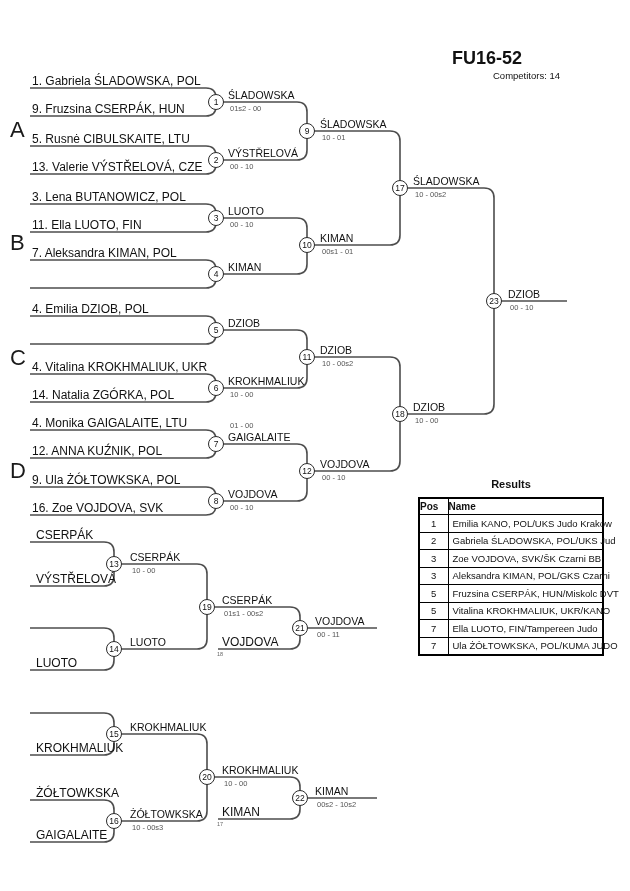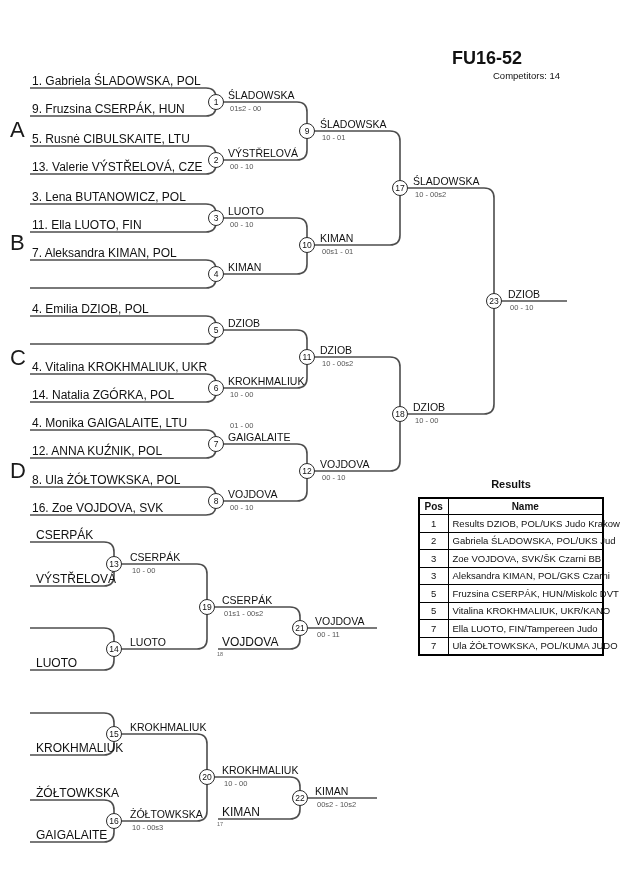--- a/index.html
+++ b/index.html
@@ -15,21 +15,21 @@
   .src{font-size:5.5px;color:#666;}
   .circ{position:absolute;width:16px;height:16px;box-sizing:border-box;border:1.3px solid #2b2b2b;
         border-radius:50%;background:#fff;font-size:8.5px;display:flex;align-items:center;
         justify-content:center;line-height:1;}
   svg.lines{position:absolute;left:0;top:0;}
   .res-title{font-weight:bold;font-size:11px;width:186px;text-align:center;}
   table.results{position:absolute;left:418px;top:497px;width:186px;border-collapse:collapse;
         table-layout:fixed;font-size:9.5px;border:2px solid #000;}
   table.results th,table.results td{border:1px solid #000;padding:0;height:16.5px;
         vertical-align:middle;overflow:visible;}
-  table.results th{font-size:10px;font-weight:bold;height:15px;text-align:center;}
+  table.results th{font-size:10px;font-weight:bold;height:15px;text-align:left;}
   td.pos{text-align:center;}
   .nm{white-space:nowrap;padding-left:4px;}
   .col-pos{width:29px;}
 </style>
 </head>
 <body>
 
 <div class="page">
 
   <div class="t title" style="left:452px;top:48px">FU16-52</div>
@@ -105,21 +105,21 @@
   <div class="t pname" style="left:32px;top:133px">5. Rusnė CIBULSKAITE, LTU</div>
   <div class="t pname" style="left:32px;top:161px">13. Valerie VÝSTŘELOVÁ, CZE</div>
   <div class="t pname" style="left:32px;top:191px">3. Lena BUTANOWICZ, POL</div>
   <div class="t pname" style="left:32px;top:219px">11. Ella LUOTO, FIN</div>
   <div class="t pname" style="left:32px;top:247px">7. Aleksandra KIMAN, POL</div>
   <div class="t pname" style="left:32px;top:303px">4. Emilia DZIOB, POL</div>
   <div class="t pname" style="left:32px;top:361px">4. Vitalina KROKHMALIUK, UKR</div>
   <div class="t pname" style="left:32px;top:389px">14. Natalia ZGÓRKA, POL</div>
   <div class="t pname" style="left:32px;top:417px">4. Monika GAIGALAITE, LTU</div>
   <div class="t pname" style="left:32px;top:445px">12. ANNA KUŹNIK, POL</div>
-  <div class="t pname" style="left:32px;top:474px">8. Ula ŻÓŁTOWKSKA, POL</div>
+  <div class="t pname" style="left:32px;top:474px">9. Ula ŻÓŁTOWKSKA, POL</div>
   <div class="t pname" style="left:32px;top:502px">16. Zoe VOJDOVA, SVK</div>
 
   <div class="t wname" style="left:228px;top:89px">ŚLADOWSKA</div>
   <div class="t score" style="left:230px;top:105px">01s2 - 00</div>
   <div class="t wname" style="left:228px;top:147px">VÝSTŘELOVÁ</div>
   <div class="t score" style="left:230px;top:163px">00 - 10</div>
   <div class="t wname" style="left:228px;top:205px">LUOTO</div>
   <div class="t score" style="left:230px;top:221px">00 - 10</div>
   <div class="t wname" style="left:228px;top:261px">KIMAN</div>
   <div class="t wname" style="left:228px;top:317px">DZIOB</div>
@@ -201,21 +201,21 @@
         <col>
       </colgroup>
     <tbody>
         <tr>
       <th>Pos</th>
       <th>Name</th>
     </tr>
     <tr>
       <td class="pos">1</td>
       <td>
-            <div class="nm">Results DZIOB, POL/UKS Judo Krakow</div>
+            <div class="nm">Emilia KANO, POL/UKS Judo Krakow</div>
           </td>
     </tr>
     <tr>
       <td class="pos">2</td>
       <td>
             <div class="nm">Gabriela ŚLADOWSKA, POL/UKS Jud</div>
           </td>
     </tr>
     <tr>
       <td class="pos">3</td>

